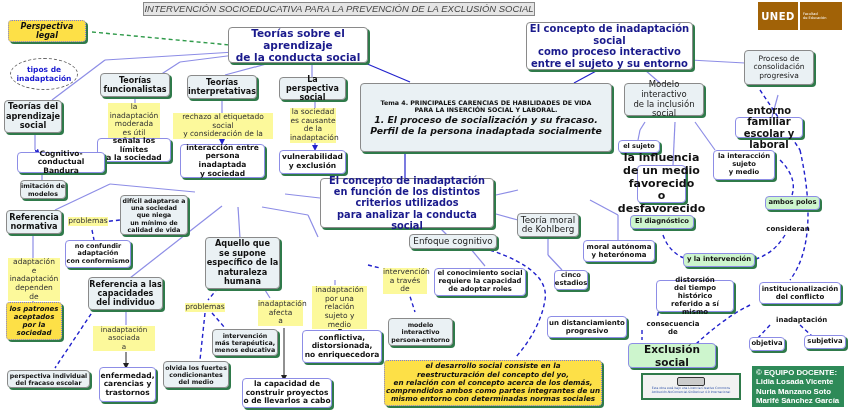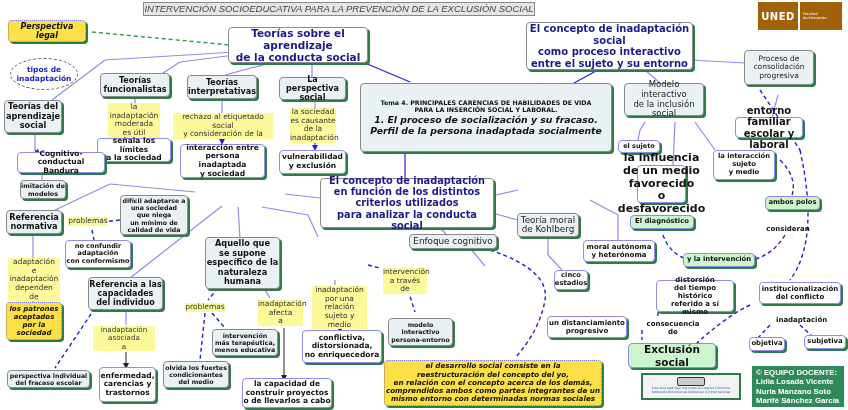--- a/index.html
+++ b/index.html
@@ -287,20 +287,25 @@
       <span>Aquello que
 se supone
 específico de la
 naturaleza
 humana</span>
     </div>
 
   <div class="node gray-plain" style="left:409px;top:234px;width:88px;height:15px;font-size:8.8px;">
       <span>Enfoque cognitivo</span>
     </div>
+  <div class="node blue-w" style="left:434px;top:268px;width:92px;height:28px;font-size:6.8px;">
+      <span>el conocimiento social
+requiere la capacidad
+de adoptar roles</span>
+    </div>
   <div class="node blue-w" style="left:554px;top:270px;width:34px;height:20px;font-size:6.8px;">
       <span>cinco
 estadios</span>
     </div>
 
   <div class="label-y" style="left:8px;top:258px;width:52px;">adaptación
 e inadaptación
 dependen
 de</div>
 

